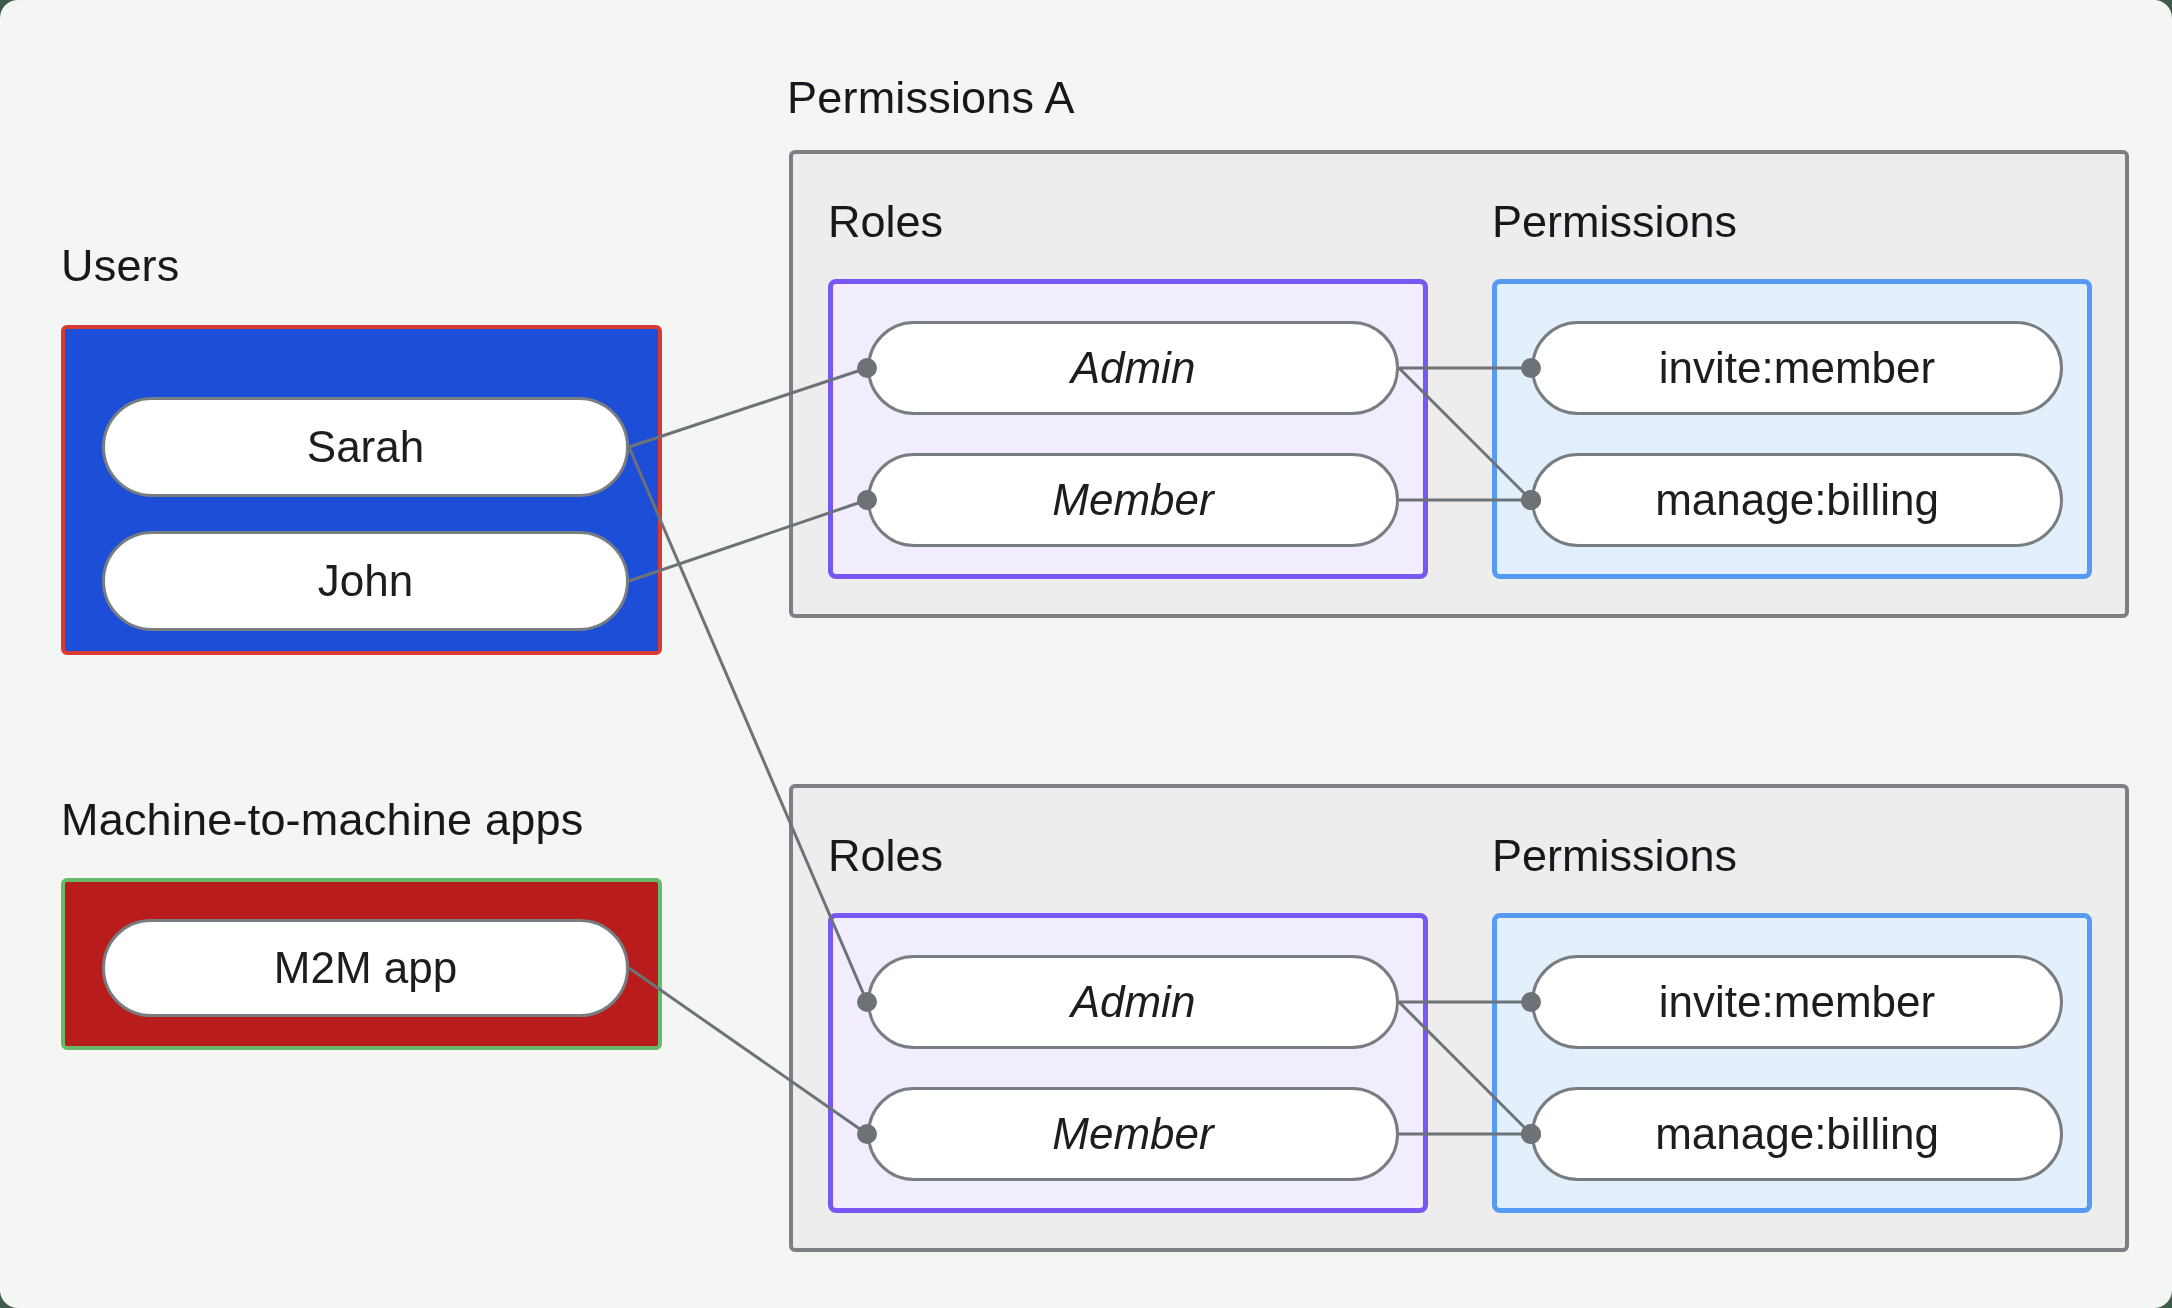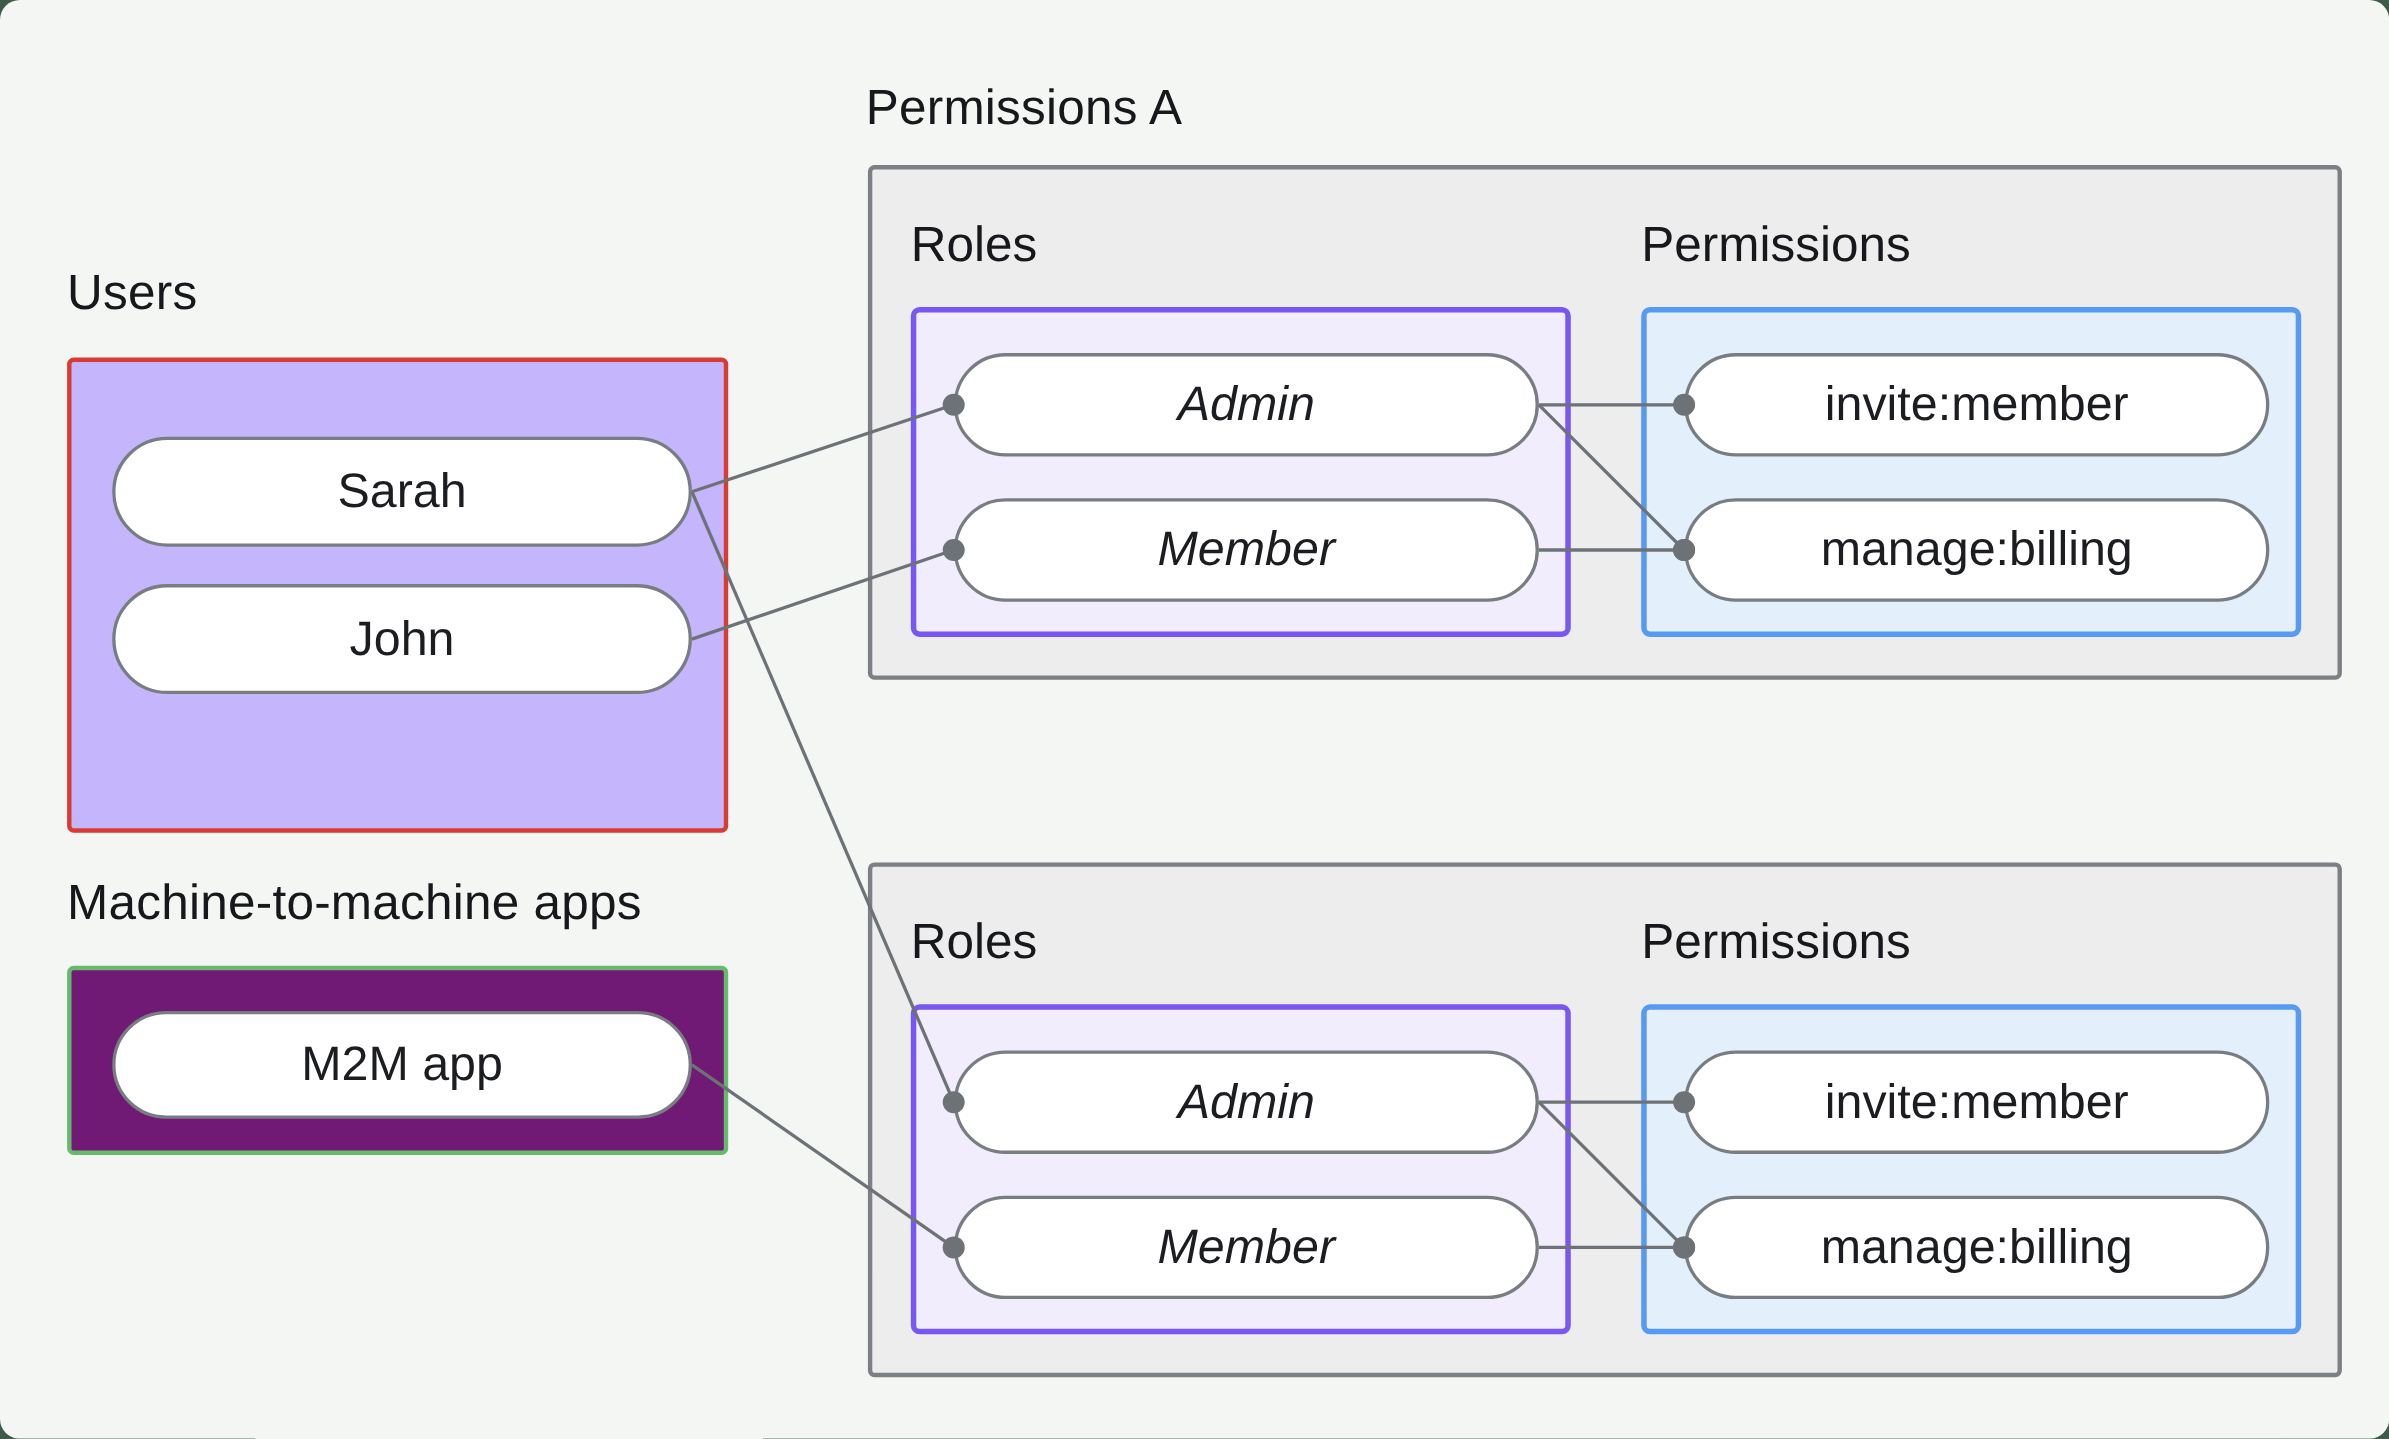--- a/index.html
+++ b/index.html
@@ -19,26 +19,26 @@
   .section-label {
     position: absolute;
     font-size: 45px;
     font-weight: 500;
     color: #16181b;
     letter-spacing: 0.2px;
     white-space: nowrap;
   }
   .group-box { position: absolute; box-sizing: border-box; }
   .users-box {
-    left: 61px; top: 325px; width: 601px; height: 432px;
-    background: #c4b5fd; border: 4px solid #d93a31; border-radius: 6px;
+    left: 61px; top: 325px; width: 601px; height: 330px;
+    background: #1d4ed8; border: 4px solid #d93a31; border-radius: 6px;
   }
   .m2m-box {
     left: 61px; top: 878px; width: 601px; height: 172px;
-    background: #701a75; border: 4px solid #67ba6b; border-radius: 6px;
+    background: #b91c1c; border: 4px solid #67ba6b; border-radius: 6px;
   }
   .org-box {
     position: absolute;
     left: 789px; width: 1340px; height: 468px;
     background: #ededee; border: 4px solid #7c8084; border-radius: 6px;
     box-sizing: border-box;
   }
   .org-a { top: 150px; }
   .org-b { top: 784px; }
   .inner-label {

